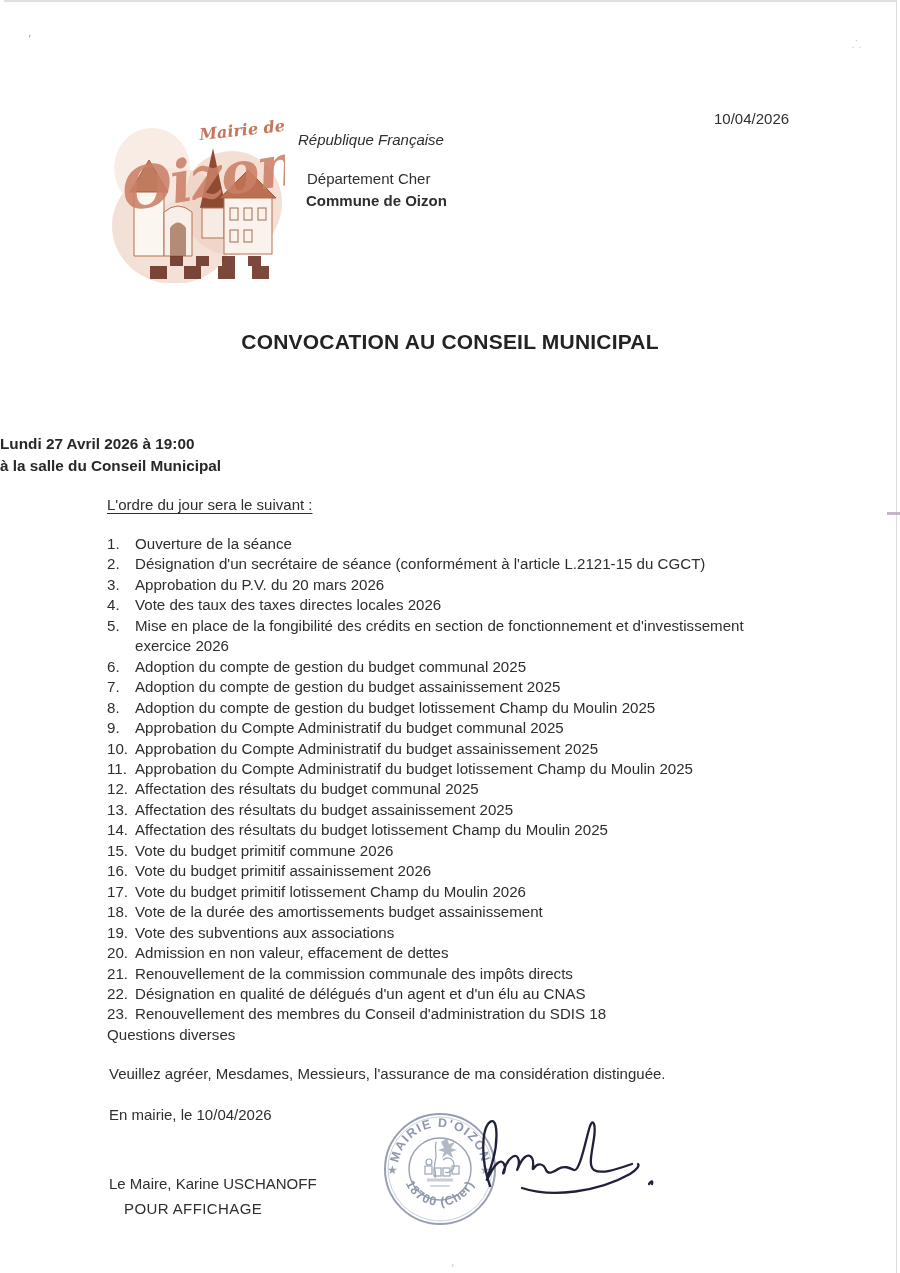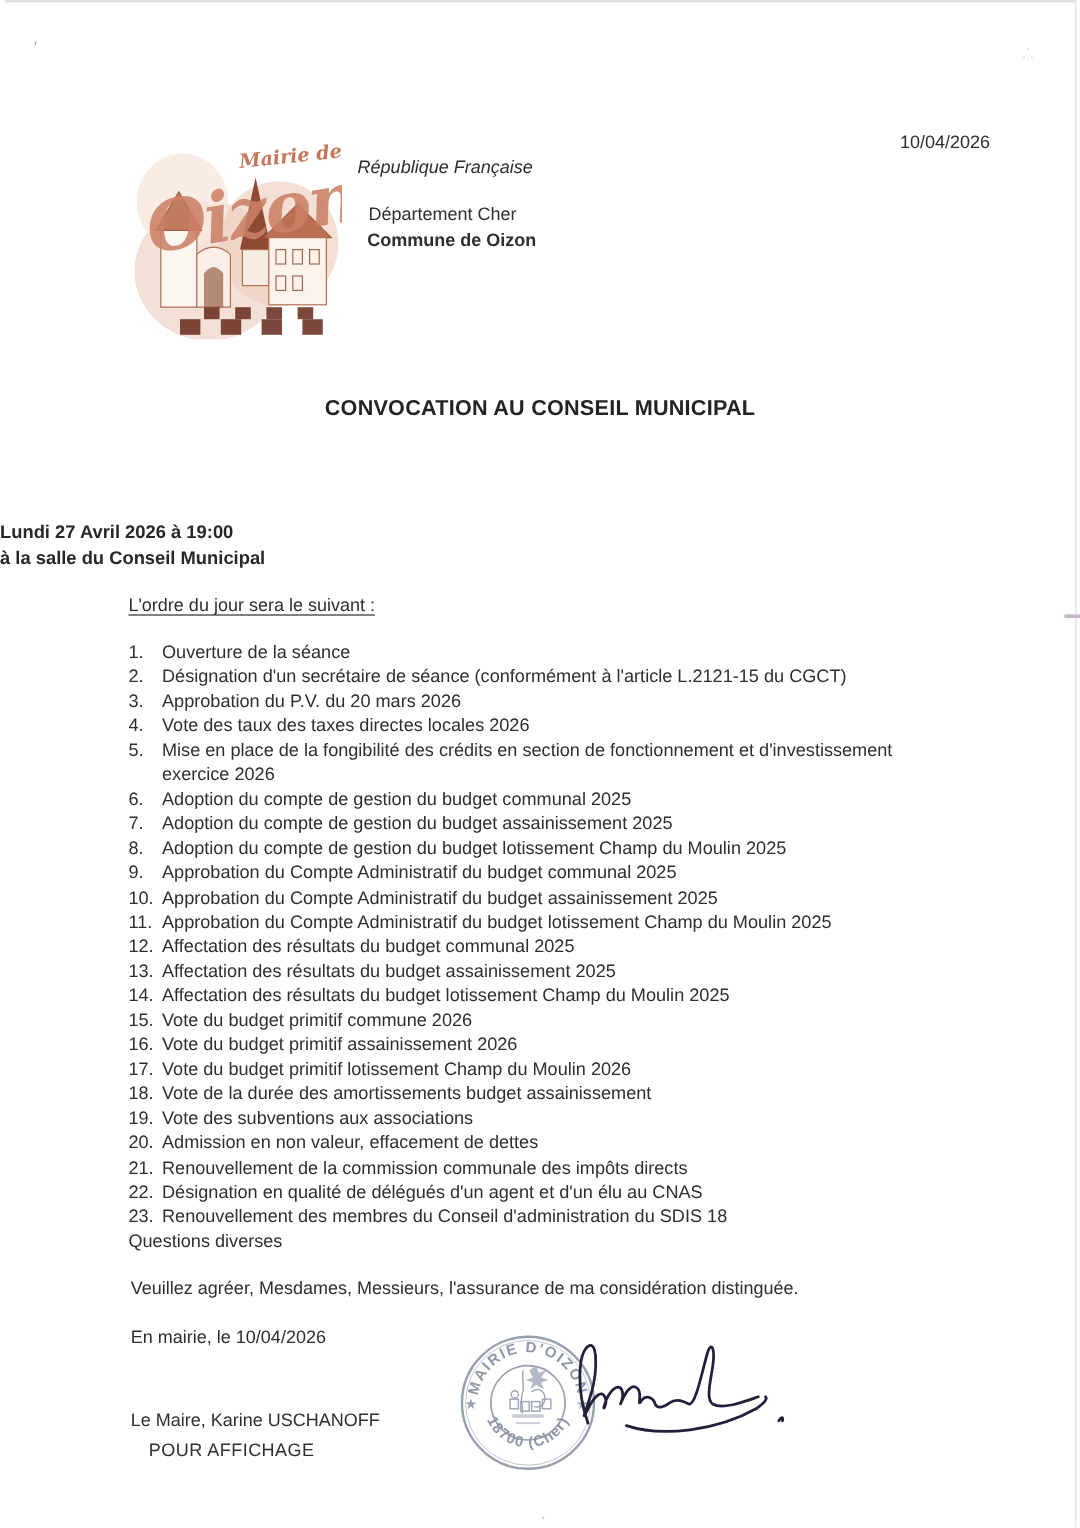--- a/index.html
+++ b/index.html
@@ -9,23 +9,23 @@
     overflow:hidden;font-size:15px;
   }
   .page::before{content:"";position:absolute;top:0;left:4px;right:4px;height:2px;background:#cfcfcf;opacity:.65;}
   .edge-right{position:absolute;top:0;right:3px;width:1px;height:1273px;background:#dddde3;}
   .edge-tick{position:absolute;top:512px;right:0;width:13px;height:3px;background:#b9a9bb;opacity:.85;}
   .speck{position:absolute;color:#9a9aa2;font-size:11px;}
   .logo{position:absolute;left:112px;top:108px;width:173px;height:177px;}
   .hdr-repub{position:absolute;left:298px;top:131px;font-style:italic;}
   .hdr-dept{position:absolute;left:307px;top:170px;}
   .hdr-commune{position:absolute;left:306px;top:192px;font-weight:bold;}
-  .hdr-date{position:absolute;left:714px;top:110px;margin-left:36px;}
+  .hdr-date{position:absolute;left:714px;top:110px;}
   .doc-title{position:absolute;left:0;top:330px;width:100%;text-align:center;
-    font-weight:bold;font-size:18px;letter-spacing:.2px;color:#232323;}
+    font-weight:bold;font-size:21px;letter-spacing:.2px;color:#232323;}
   .intro{position:absolute;left:107px;top:396px;}
   .meeting{position:absolute;left:0;top:433px;width:100%;
     font-weight:bold;font-size:15.3px;line-height:21.5px;color:#272727;}
   .agenda-heading{position:absolute;left:107px;top:496px;text-decoration:underline;text-underline-offset:3px;}
   .agenda{position:absolute;left:107px;top:534px;width:688px;font-size:15.1px;}
   .agenda-row{display:flex;line-height:20.45px;}
   .agenda-num{width:28px;flex:none;}
   .agenda-text{flex:1;}
   .agenda-footer{line-height:20.45px;}
   .courtesy{position:absolute;left:109px;top:1065px;}

